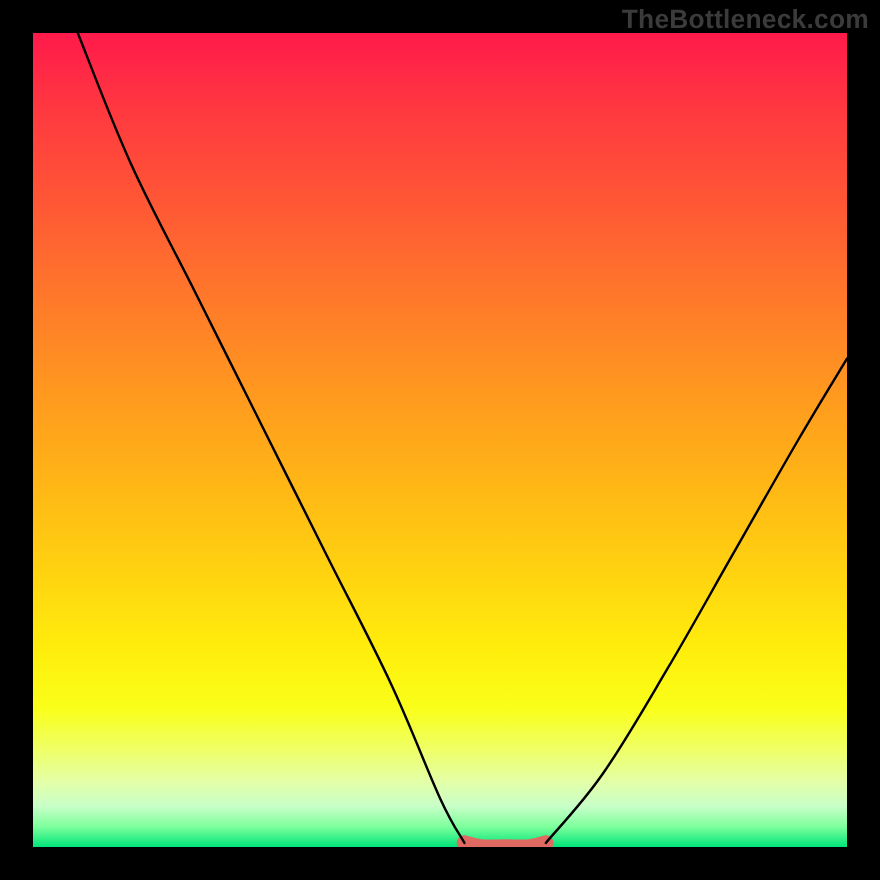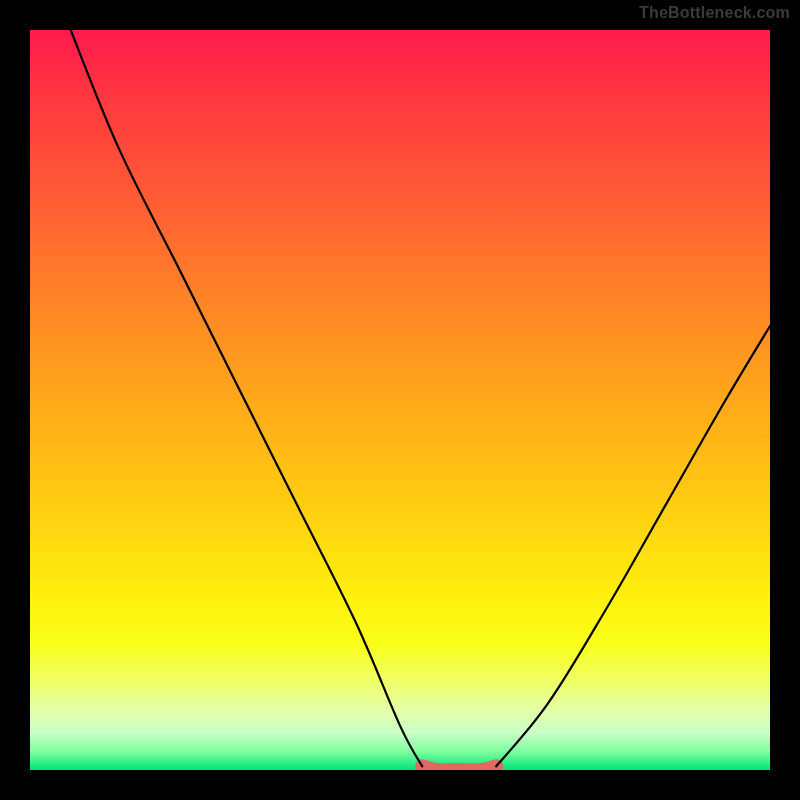--- a/index.html
+++ b/index.html
@@ -15,21 +15,21 @@
     position: relative;
     width: 800px;
     height: 800px;
     background: #000;
   }
   .watermark {
     position: absolute;
     top: 4px;
     right: 10px;
     color: #3b3b3b;
-    font-size: 16px;
+    font-size: 24px;
     font-weight: 600;
     letter-spacing: 0.2px;
     z-index: 10;
   }
   .plot-area {
     position: absolute;
     left: 30px;
     top: 30px;
     width: 740px;
     height: 740px;

